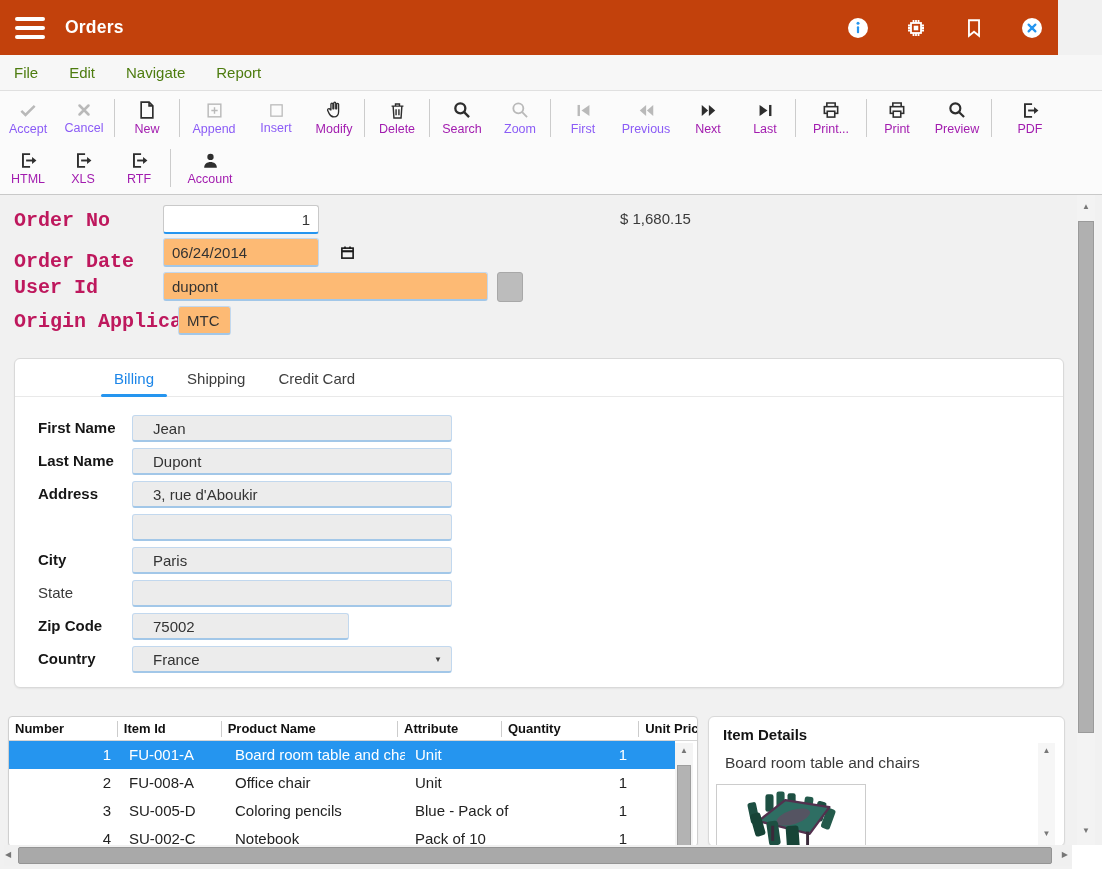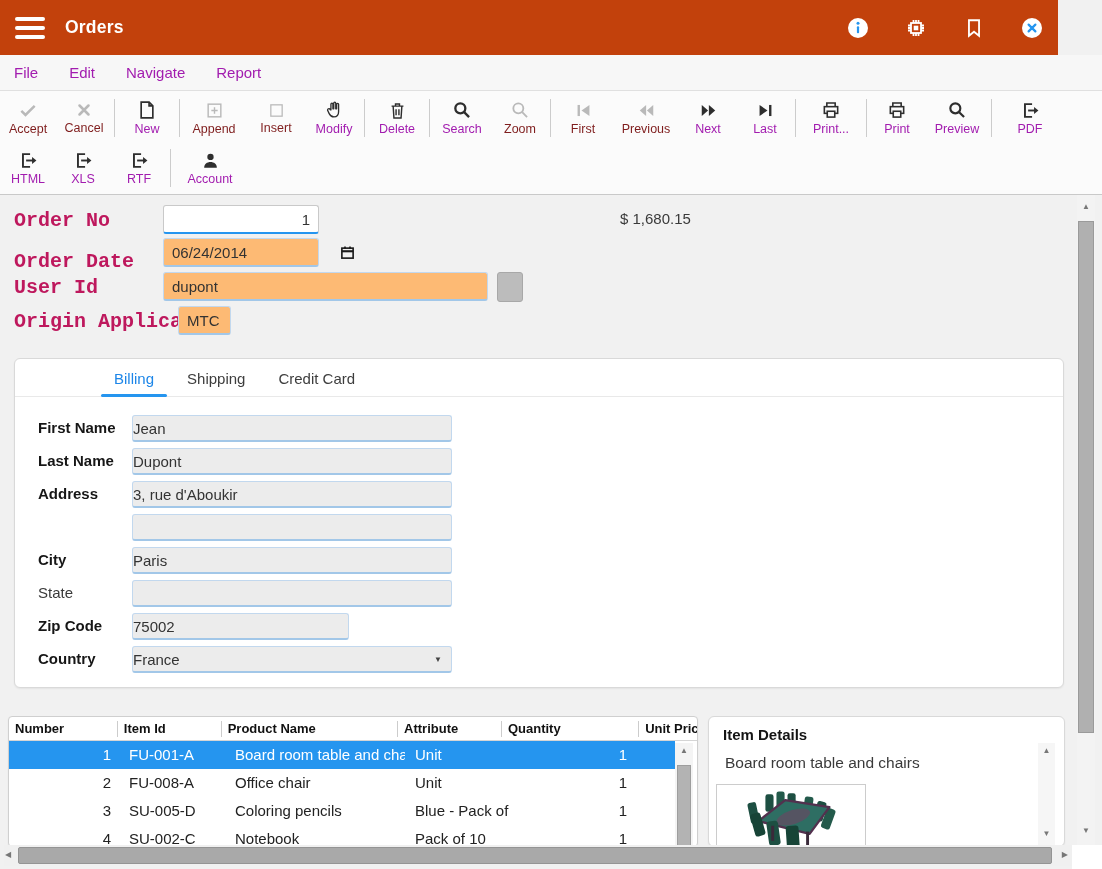--- a/index.html
+++ b/index.html
@@ -11,28 +11,28 @@
   }
   
   .titlebar{ position:absolute; top:0; left:0; width:1058px; height:55px; background:#c2410c; display:flex; align-items:center; }
   .hamburger{ width:30px; height:22px; margin-left:15px; display:flex; flex-direction:column; justify-content:space-between; cursor:pointer; }
   .hamburger span{ display:block; height:4px; border-radius:2px; background:#fff; }
   .apptitle{ color:#fff; font-size:17.5px; font-weight:bold; margin-left:20px; letter-spacing:.2px; }
   .tb-icons{ position:absolute; right:14px; top:0; height:55px; display:flex; align-items:center; gap:34px; }
   .tb-ic{ width:24px; height:24px; display:flex; align-items:center; justify-content:center; cursor:pointer; }
   
   .menubar{ position:absolute; top:55px; left:0; width:1102px; height:36px; background:#f7f7f7; border-bottom:1px solid #e0e0e0; display:flex; align-items:center; padding-left:14px; }
-  .menu-item{ font-size:15px; color:#a21caf; margin-right:31px; cursor:pointer; }
+  .menu-item{ font-size:15px; color:#4d7c0f; margin-right:31px; cursor:pointer; }
   
   .toolbar{ position:absolute; top:91px; left:0; width:1102px; height:104px; background:#fbfbfb; border-bottom:1px solid #c9c9c9; }
   .trow{ display:flex; align-items:center; height:50px; padding-top:4px; }
   .tbtn{ width:56px; display:flex; flex-direction:column; align-items:center; cursor:pointer; color:#2e2e2e; }
   .tbtn .tlabel{ font-size:12.5px; margin-top:2px; color:#a21caf; white-space:nowrap; }
   .tbtn.disabled{ color:#b9b9b9; }
-  .tbtn.disabled .tlabel{ color:#7f1d1d; }
+  .tbtn.disabled .tlabel{ color:#8b5cf6; }
   .ticon svg{ display:block; }
   .tsep{ width:1px; height:38px; background:#cccccc; margin:0 2px; }
   
   .f-label{ position:absolute; font-size:20px; font-weight:bold; color:#be185d;font-family:Liberation Mono, monospace; }
   .g-input{
     position:absolute; height:29px; background:#fdba74;
     border:1px solid #c2d8ee; border-bottom:2px solid #a2c7e8; border-radius:3px;
     font-family:inherit; font-size:15px; color:#333; padding:0 8px; outline:none;
   }
   .w-input{ background:#fff; border:1px solid #c9c9c9; border-bottom:2px solid #2595ef; text-align:right; }
@@ -43,21 +43,21 @@
   .card{ position:absolute; background:#fff; border:1px solid #d9d9d9; border-radius:6px; box-shadow:0 1px 2px rgba(0,0,0,.06); }
   .billing-card{ left:14px; top:358px; width:1050px; height:330px; }
   .tabsrow{ height:38px; border-bottom:1px solid #e9e9e9; display:flex; align-items:flex-end; padding-left:94px; }
   .tab{ font-size:15px; color:#3d3d3d; padding:0 5px 9px 5px; margin-right:23px; cursor:pointer; position:relative; }
   .tab.active{ color:#1d86e8; }
   .tab.active::after{ content:""; position:absolute; left:-8px; right:-8px; bottom:-1px; height:3px; background:#2595ef; border-radius:2px; }
   .b-label{ position:absolute; font-size:15px; font-weight:bold; color:#161616; left:23px; }
   .b-label.normal{ font-weight:normal; color:#3a3a3a; }
   .b-input{ position:absolute; left:117px; width:320px; height:27px; background:#ececec;
     border:1px solid #c2d8ee; border-bottom:2px solid #a2c7e8; border-radius:3px;
-    font-family:inherit; font-size:15px; color:#333; padding:0 0; outline:none; }
+    font-family:inherit; font-size:15px; color:#333; padding:0 20px; outline:none; }
   .combo{ display:flex; align-items:center; cursor:pointer; }
   .combo .arrow{ position:absolute; right:9px; font-size:8px; color:#444; }
   
   .table-card{ left:8px; top:716px; width:690px; height:131px; border-radius:4px; overflow:hidden; border:1px solid #cfcfcf; }
   .thead{ display:flex; height:24px; align-items:center; font-size:13px; font-weight:bold; color:#111; border-bottom:1px solid #d5d5d5; overflow:hidden; }
   .th{ padding-left:6px; border-left:1px solid #ccc; height:16px; line-height:16px; white-space:nowrap; overflow:hidden; }
   .th:first-child{ border-left:none; }
   .c-num{ width:110px; } .c-item{ width:106px; } .c-prod{ width:180px; } .c-attr{ width:106px; } .c-qty{ width:140px; } .c-price{ width:60px; }
   .trow-item{ display:flex; height:28px; align-items:center; font-size:15px; color:#222; width:666px; cursor:pointer; }
   .trow-item.selected{ background:#2595ef; color:#fff; }

